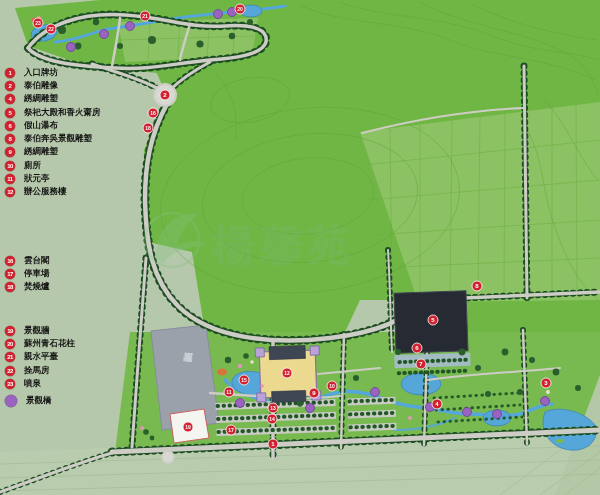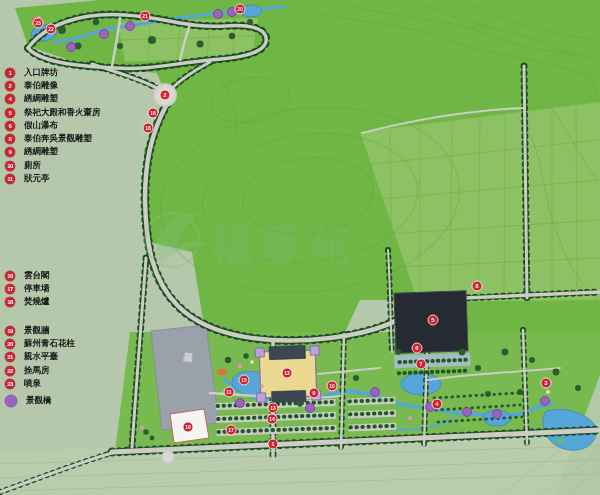--- a/index.html
+++ b/index.html
@@ -3,21 +3,21 @@
 <meta charset="utf-8">
 <style>
   html,body{margin:0;padding:0;}
   body{font-family:"Liberation Sans","DejaVu Sans",sans-serif;}
   #stage{position:relative;width:600px;height:495px;overflow:hidden;background:#b6c8ab;}
   #mapsvg{position:absolute;left:0;top:0;}
   
   #legend{position:absolute;left:5px;top:0;width:160px;z-index:40;}
   .legend-group{position:absolute;left:0;}
   .legend-group:nth-child(1){top:66px;}
-  .legend-group:nth-child(2){top:269px;}
+  .legend-group:nth-child(2){top:254px;}
   .legend-group:nth-child(3){top:324px;}
   .legend-group:nth-child(4){top:394px;}
   .legend-row{display:flex;align-items:center;height:13.3px;}
   .legend-circle{flex:0 0 auto;width:10px;height:10px;border-radius:50%;
     background:#d1202f;color:#fff;font-size:6px;font-weight:700;line-height:10px;
     text-align:center;letter-spacing:-0.5px;box-shadow:0 0 0 .5px rgba(120,0,0,.5);}
   .legend-circle.bridge{width:12px;height:12px;background:#9b63c0;box-shadow:0 0 0 .5px rgba(70,30,110,.6);}
   .legend-label{margin-left:9px;font-size:8.5px;font-weight:700;color:#141414;
     white-space:nowrap;font-family:"DejaVu Sans","Liberation Sans",sans-serif;transform:scaleY(1.02);}
 </style>
@@ -388,20 +388,24 @@
           <span class="legend-label">綉綢雕塑</span>
         </div>
         <div class="legend-row">
           <span class="legend-circle">10</span>
           <span class="legend-label">廁所</span>
         </div>
         <div class="legend-row">
           <span class="legend-circle">11</span>
           <span class="legend-label">狀元亭</span>
         </div>
+        <div class="legend-row">
+          <span class="legend-circle">12</span>
+          <span class="legend-label">辦公服務樓</span>
+        </div>
       </div>
       <div class="legend-group">
         <div class="legend-row">
           <span class="legend-circle">16</span>
           <span class="legend-label">雲台閣</span>
         </div>
         <div class="legend-row">
           <span class="legend-circle">17</span>
           <span class="legend-label">停車場</span>
         </div>

